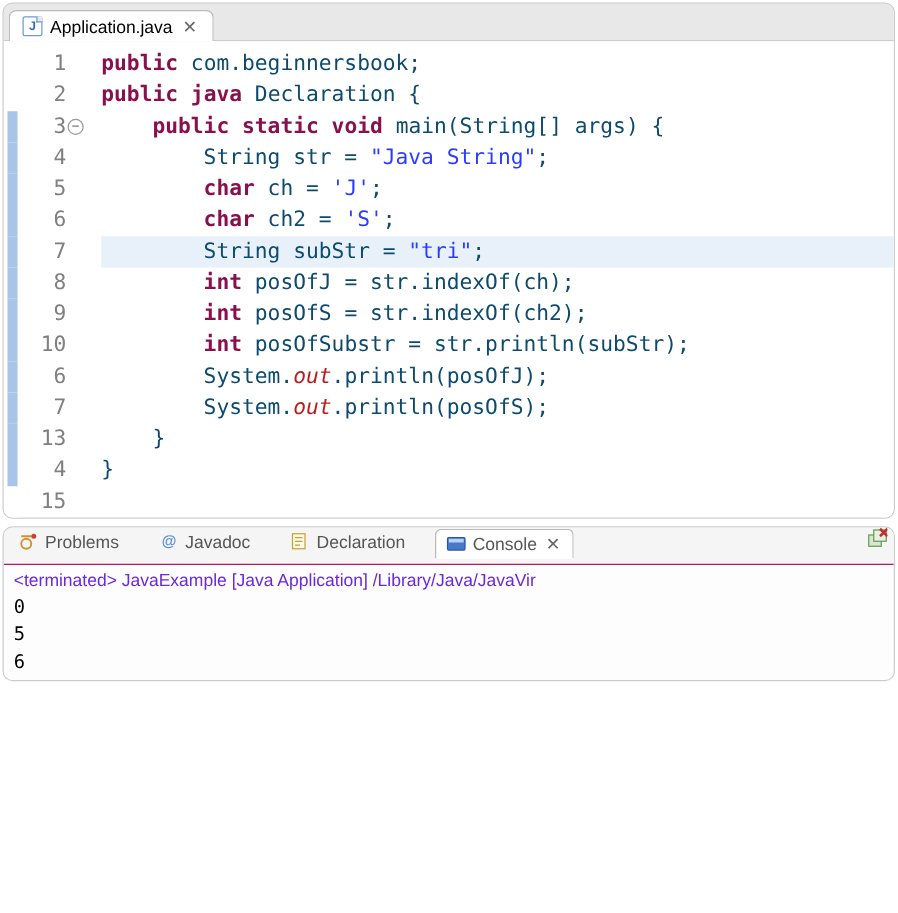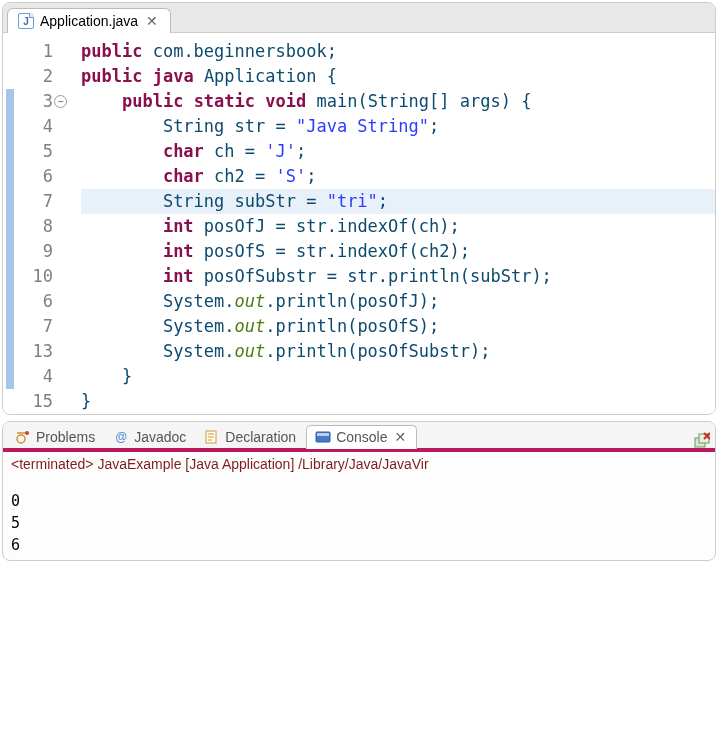--- a/index.html
+++ b/index.html
@@ -130,36 +130,36 @@
     .code-line {
       height: 25px;
       white-space: pre;
     }
     .code-line.highlight {
       background: #e8f0fa;
     }
     .kw { color: #8a0f4d; font-weight: bold; }
     .str { color: #2a3cff; }
     .chr { color: #2a3cff; }
-    .field { color: #4d7c0f; font-style: italic; }
+    .field { color: #b91c1c; font-style: italic; }
     .plain { color: #0c4a6e; }
     
     .bottom-panel {
       border: 1px solid #ccc;
       border-radius: 8px;
       margin: 6px 2px 2px 2px;
       background: #fdfdfd;
       overflow: hidden;
     }
     .btab-bar {
       display: flex;
-      align-items: flex-end;
-      gap: 2px;
+      align-items: flex-start;
+      gap: 16px;
       background: #f5f5f5;
-      border-bottom: 4px solid #be185d;
+      border-bottom: 1px solid #be185d;
       height: 30px;
       padding: 0 4px;
     }
     .btab {
       display: flex;
       align-items: center;
       gap: 5px;
       padding: 3px 8px;
       font-size: 14px;
       color: #555;
@@ -183,22 +183,22 @@
     .btab-icon.declaration { color: #c8a040; }
     .btab-icon.console svg rect{ }
     .console-body {
       padding: 4px 8px;
       font-family: Menlo, Consolas, monospace;
       font-size: 15px;
     }
     .console-status {
       font-family: Arial, Helvetica, sans-serif;
       font-size: 14px;
-      color: #7f1d1d;
-      margin-bottom: 18px;
+      color: #6d28d9;
+      margin-bottom: 2px;
       white-space: nowrap;
       overflow: hidden;
     }
     .console-line {
       line-height: 22px;
     }
     .spacer { flex: 1; }
     .toolbar-icon {
       width: 18px; height: 16px;
       display: flex; align-items: center; justify-content: center;
@@ -287,32 +287,31 @@
         <div class="fold-cell"></div>
         <div class="fold-cell"></div>
         <div class="fold-cell"></div>
         <div class="fold-cell"></div>
         <div class="fold-cell"></div>
         <div class="fold-cell"></div>
         <div class="fold-cell"></div>
       </div>
     <div class="code-lines" id="codelines">
         <div class="code-line"><span class="kw">public</span> <span class="plain">com.beginnersbook;</span></div>
-        <div class="code-line"><span class="kw">public</span> <span class="kw">java</span> <span class="plain">Application {</span></div>
+        <div class="code-line"><span class="kw">public</span> <span class="kw">java</span> <span class="plain">Declaration {</span></div>
         <div class="code-line">    <span class="kw">public</span> <span class="kw">static</span> <span class="kw">void</span> <span class="plain">main(String[] args) {</span></div>
         <div class="code-line">        <span class="plain">String str = </span><span class="str">"Java String"</span><span class="plain">;</span></div>
         <div class="code-line">        <span class="kw">char</span> <span class="plain">ch = </span><span class="chr">'J'</span><span class="plain">;</span></div>
         <div class="code-line">        <span class="kw">char</span> <span class="plain">ch2 = </span><span class="chr">'S'</span><span class="plain">;</span></div>
         <div class="code-line highlight">        <span class="plain">String subStr = </span><span class="str">"tri"</span><span class="plain">;</span></div>
         <div class="code-line">        <span class="kw">int</span> <span class="plain">posOfJ = str.indexOf(ch);</span></div>
         <div class="code-line">        <span class="kw">int</span> <span class="plain">posOfS = str.indexOf(ch2);</span></div>
         <div class="code-line">        <span class="kw">int</span> <span class="plain">posOfSubstr = str.println(subStr);</span></div>
         <div class="code-line">        <span class="plain">System.</span><span class="field">out</span><span class="plain">.println(posOfJ);</span></div>
         <div class="code-line">        <span class="plain">System.</span><span class="field">out</span><span class="plain">.println(posOfS);</span></div>
-        <div class="code-line">        <span class="plain">System.</span><span class="field">out</span><span class="plain">.println(posOfSubstr);</span></div>
         <div class="code-line">    <span class="plain">}</span></div>
         <div class="code-line"><span class="plain">}</span></div>
       </div>
   </div>
 </div>
 
 <div class="bottom-panel">
   <div class="btab-bar">
     <div class="btab">
       <span class="btab-icon problems">

